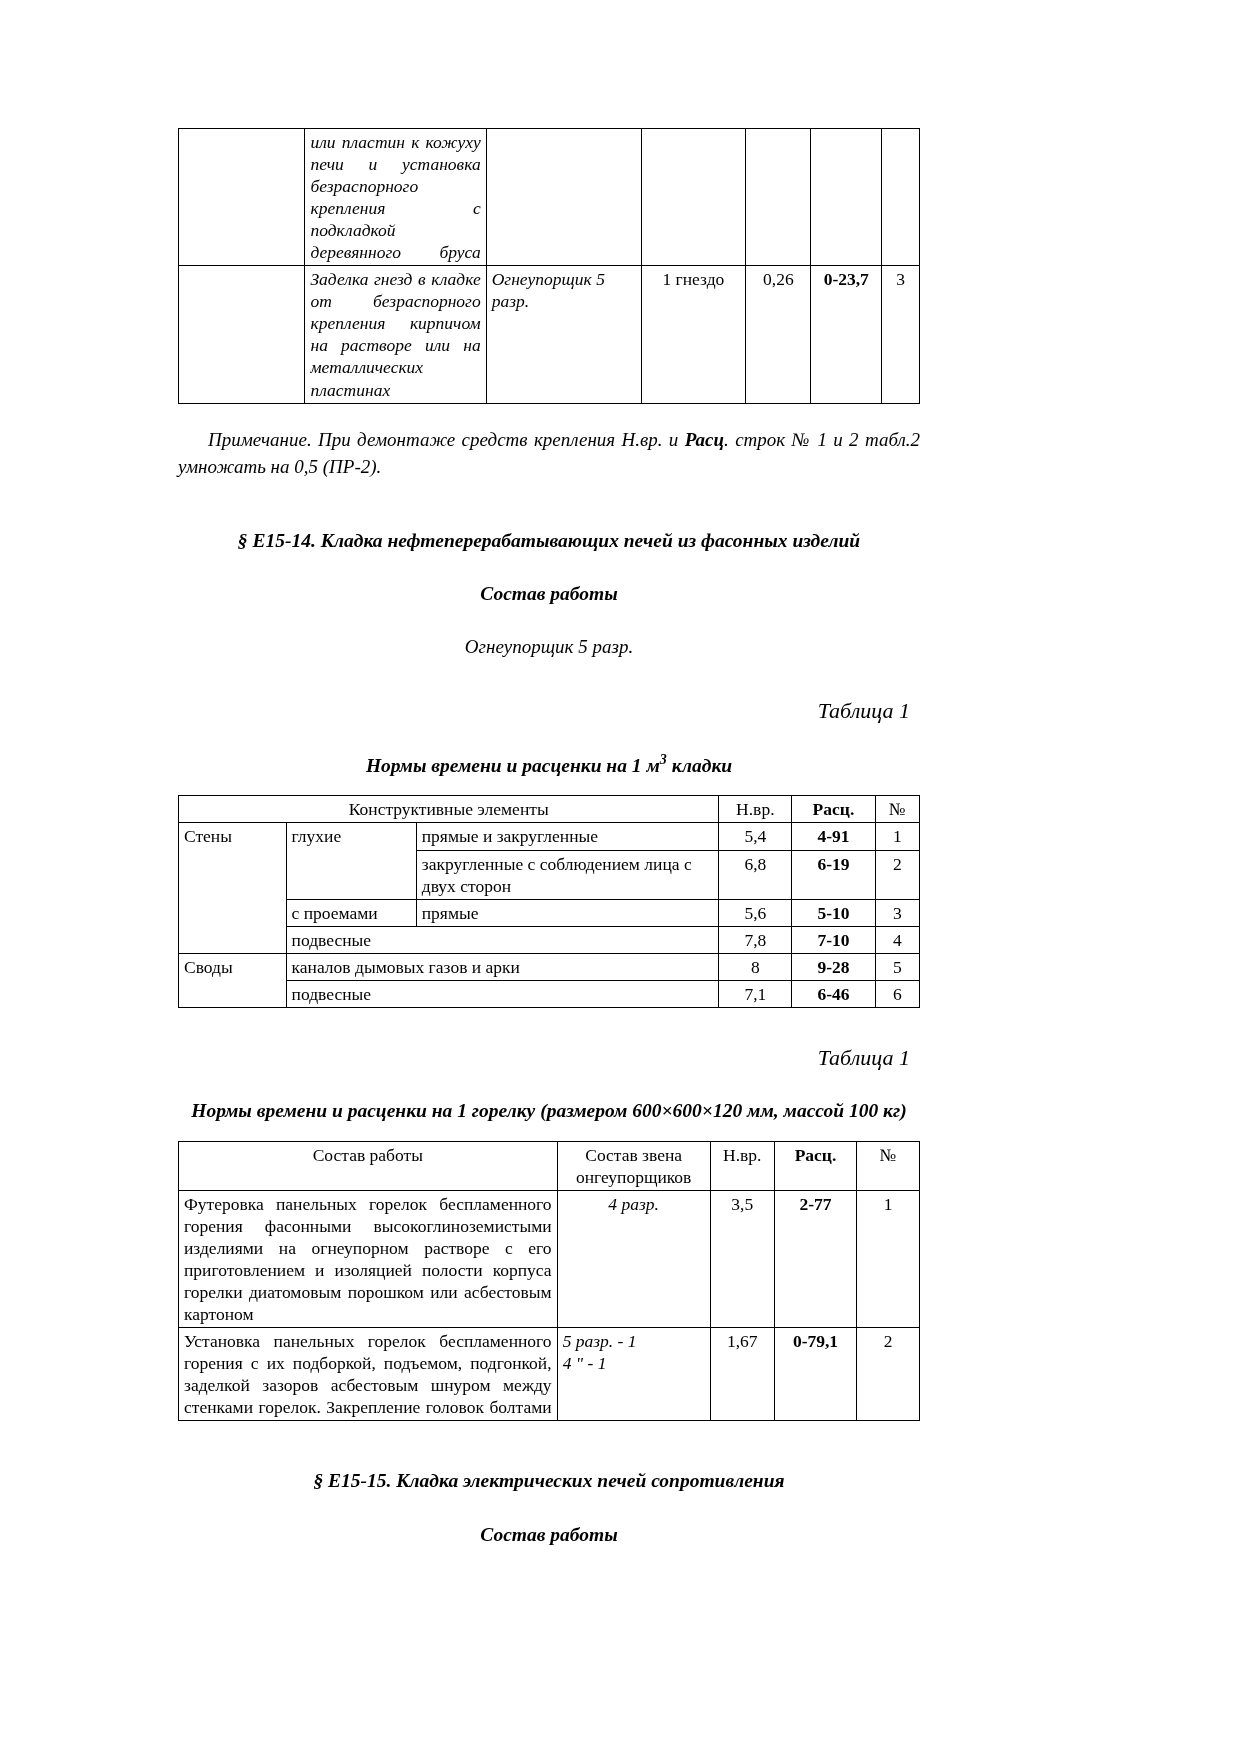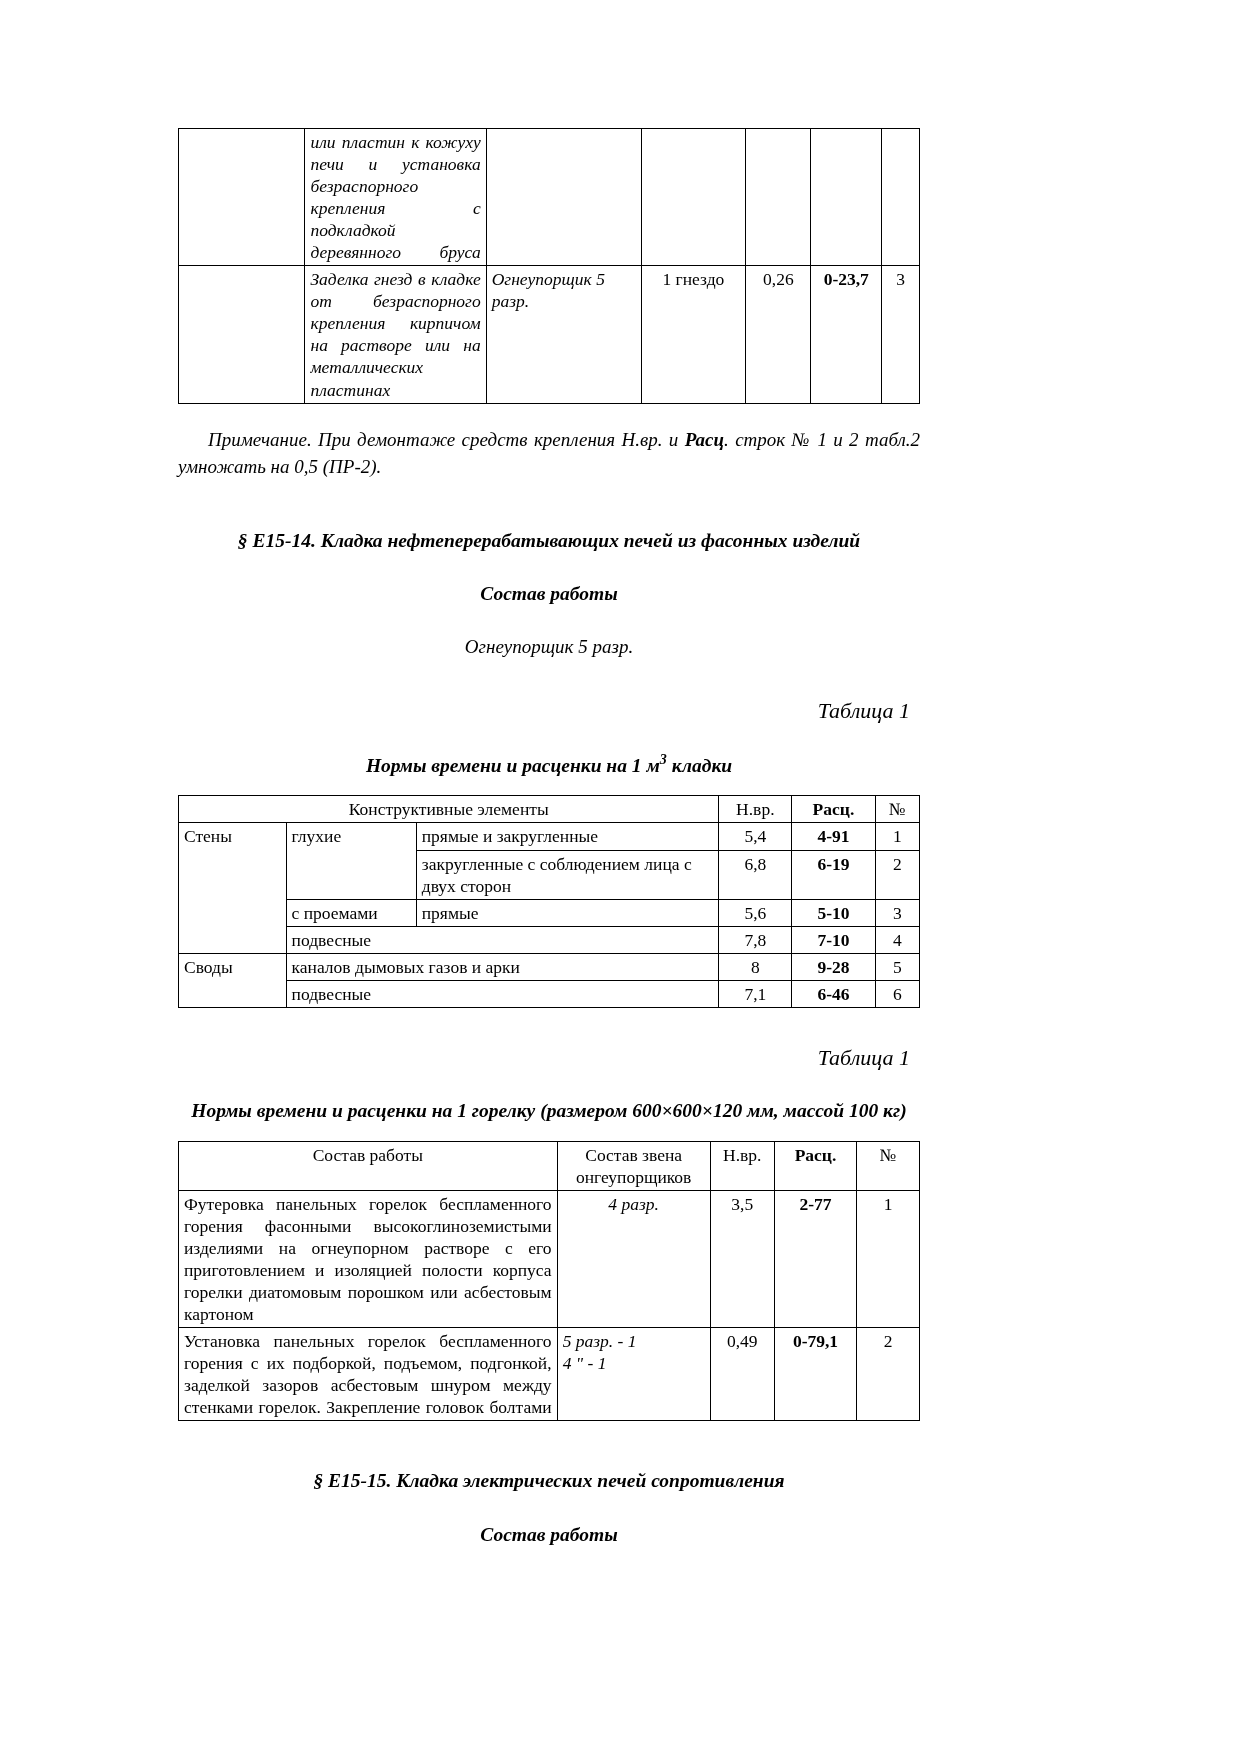--- a/index.html
+++ b/index.html
@@ -227,21 +227,21 @@
         <td class="ctr">3,5</td>
         <td class="ctr b">2-77</td>
         <td class="ctr">1</td>
       </tr>
       <tr>
         <td class="cell-just">Установка панельных горелок беспламенного горения с их подборкой, подъемом, подгонкой, заделкой зазоров асбестовым шнуром между стенками горелок. Закрепление головок болтами</td>
         <td class="i">
           <div>5 разр. - 1</div>
           <div class="nowrap">4     "     - 1</div>
         </td>
-        <td class="ctr">0,49</td>
+        <td class="ctr">1,67</td>
         <td class="ctr b">0-79,1</td>
         <td class="ctr">2</td>
       </tr>
     </tbody>
   </table>
 
   <p class="heading">§ Е15-15. Кладка электрических печей сопротивления</p>
   <p class="subheading">Состав работы</p>
 
 </div>

